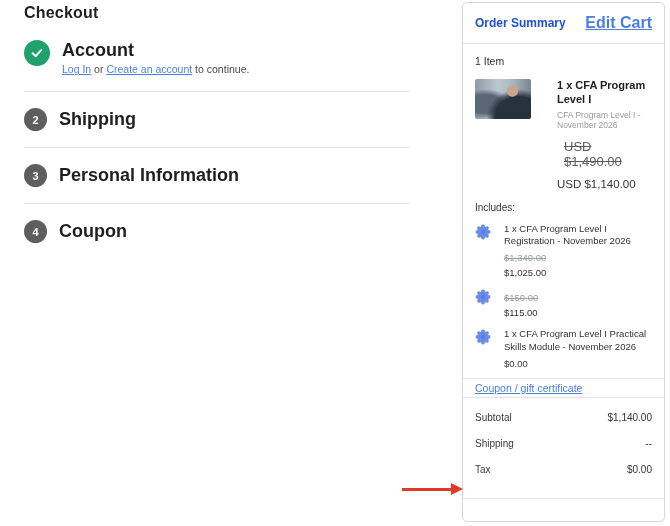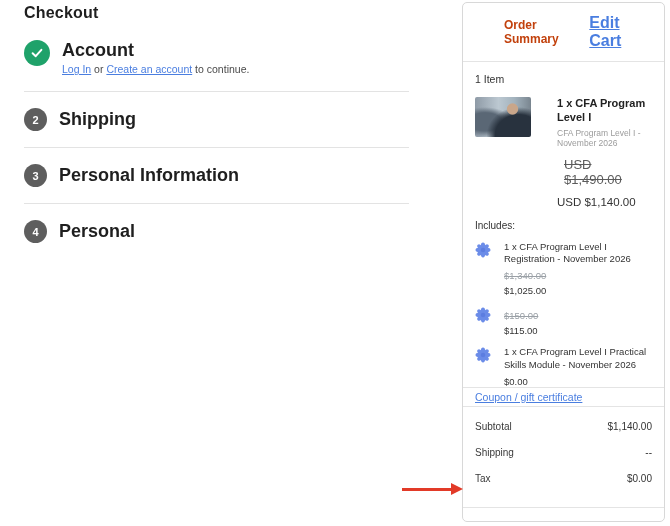--- a/index.html
+++ b/index.html
@@ -21,21 +21,21 @@
   .step-sub { font-size:10.5px; color:#4a4a4a; margin-top:2px; }
   .step-sub a { color:#4a7ee0; text-decoration:underline; cursor:pointer; }
   .divider { border:none; border-top:1px solid #e3e3e3; margin:11px 0; width:385px; }
 
   
   .panel { position:absolute; left:462px; top:2px; width:203px; height:520px;
     background:#fff; border:1px solid #d8d8d8; border-radius:5px;
     display:flex; flex-direction:column; font-size:10px; }
   .panel-header { display:flex; justify-content:space-between; align-items:center;
     padding:11px 12px; border-bottom:1px solid #e4e4e4; }
-  .panel-title { font-size:12px; font-weight:bold; color:#c2410c;margin-left:29px; }
+  .panel-title { font-size:12px; font-weight:bold; color:#1d4ed8; }
   .edit-cart { font-size:16px; font-weight:bold; color:#4a7ee0;
     text-decoration:underline; cursor:pointer; }
 
   .panel-items { padding:11px 12px 0 12px; flex:1; }
   .item-count { font-size:10.5px; color:#333; }
 
   .product { display:flex; gap:26px; margin-top:12px; }
   .thumb { width:56px; height:40px; border-radius:2px; min-width:56px;
     background:
       radial-gradient(circle at 67% 30%, #c9a68a 0 11%, transparent 13%),
@@ -100,21 +100,21 @@
 
   <div class="step">
     <span class="circle">3</span>
     <div class="step-label">Personal Information</div>
   </div>
 
   <hr class="divider">
 
   <div class="step">
     <span class="circle">4</span>
-    <div class="step-label">Personal</div>
+    <div class="step-label">Coupon</div>
   </div>
 </div>
 
 <aside class="panel">
   <div class="panel-header">
     <span class="panel-title">Order Summary</span>
     <a class="edit-cart">Edit Cart</a>
   </div>
 
   <div class="panel-items">

